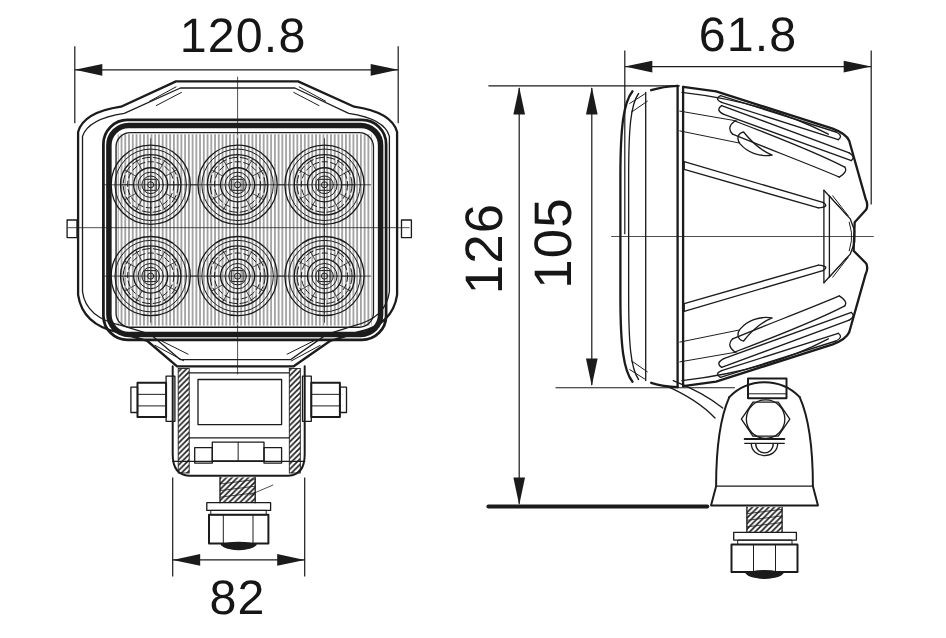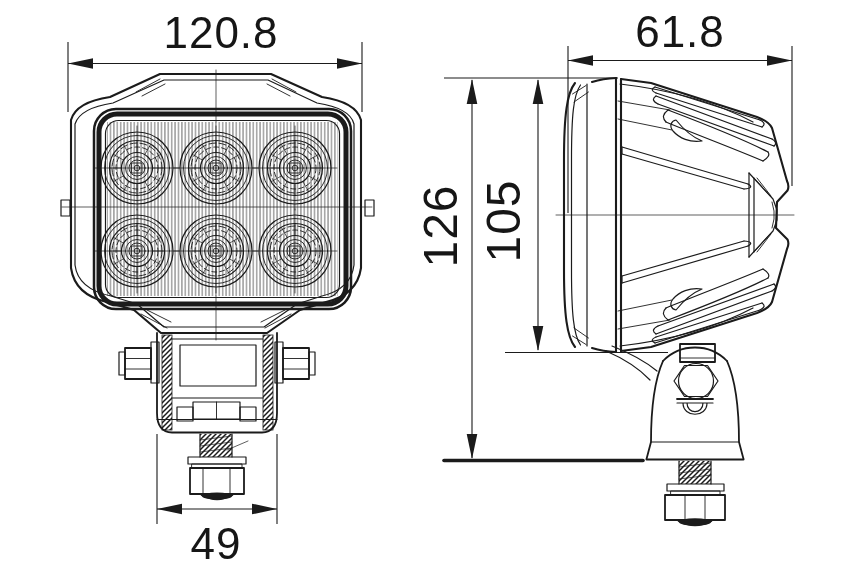--- a/index.html
+++ b/index.html
@@ -239,16 +239,16 @@
       <polygon class="ah" points="472,79 466.7,104 477.3,104"></polygon>
       <polygon class="ah" points="472,459 466.7,434 477.3,434"></polygon>
       <polygon class="ah" points="538,79 532.7,104 543.3,104"></polygon>
       <polygon class="ah" points="538,351 532.7,326 543.3,326"></polygon>
     </g>
   </g>
 </svg>
 
 <div class="lbl" style="left:221px; top:33px;">120.8</div>
 <div class="lbl" style="left:680px; top:32px;">61.8</div>
-<div class="lbl" style="left:216px; top:544px;">49</div>
+<div class="lbl" style="left:216px; top:544px;">82</div>
 <div class="lbl vert" style="left:441px; top:226px;">126</div>
 <div class="lbl vert" style="left:504px; top:221px;">105</div>
 </div>
 
 </body></html>

